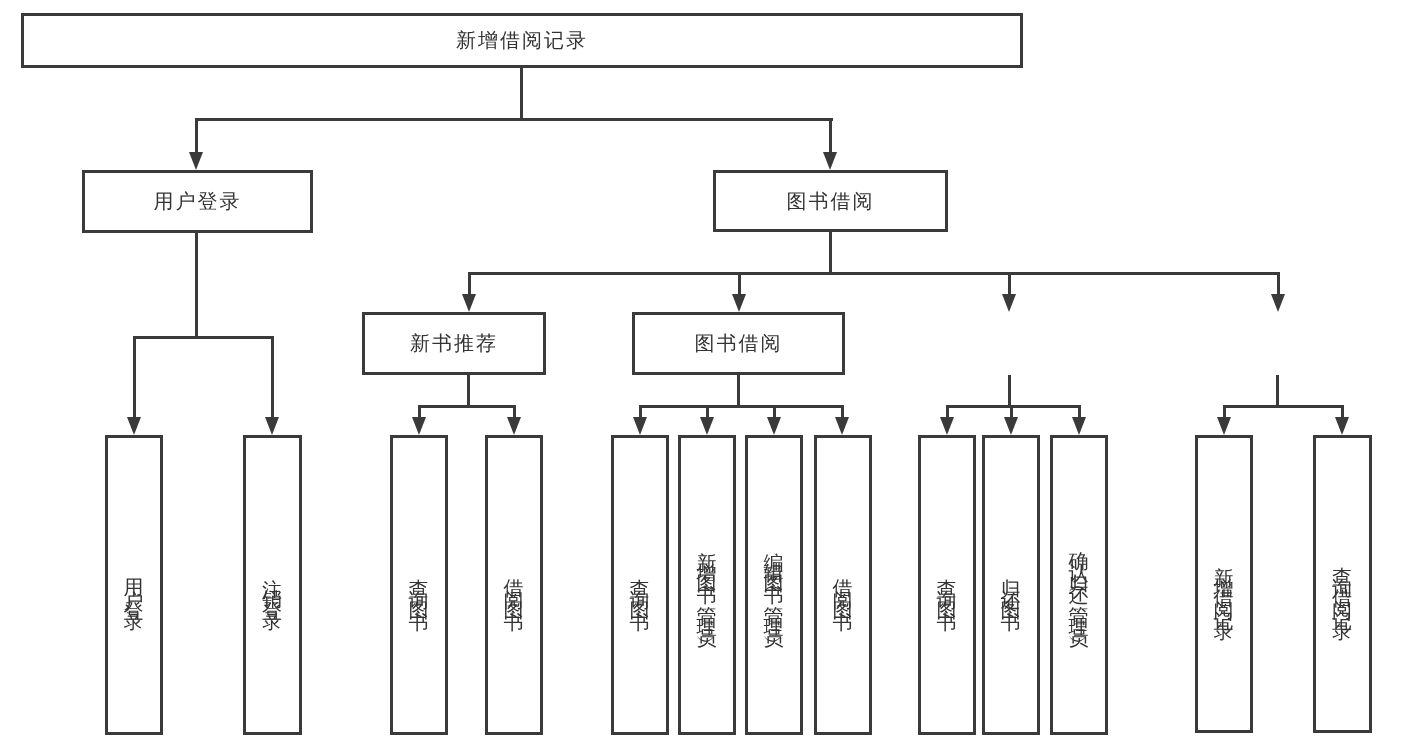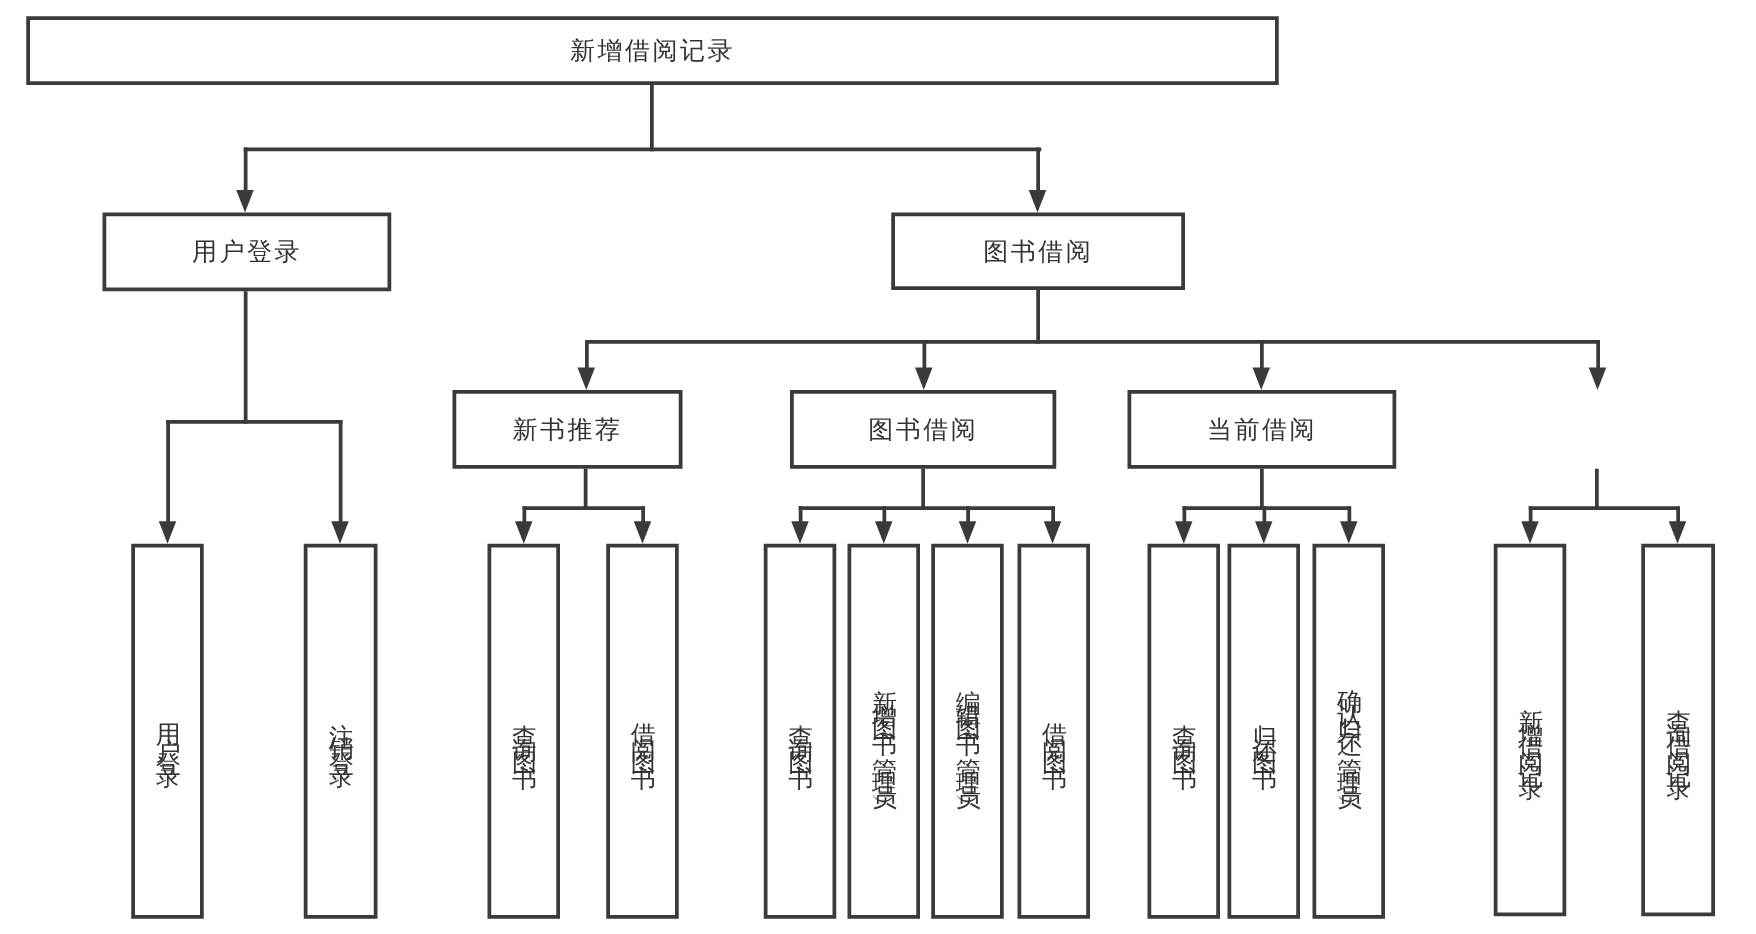--- a/index.html
+++ b/index.html
@@ -69,23 +69,20 @@
   <div class="vline" style="left:1008px; top:272px; height:24px;"></div>
   <div class="arrow" style="left:1002px; top:294px;"></div>
   <div class="vline" style="left:1277px; top:272px; height:24px;"></div>
   <div class="arrow" style="left:1271px; top:294px;"></div>
 
   <div class="box" style="left:362px; top:312px; width:184px; height:63px;">
     <span>新书推荐</span>
   </div>
   <div class="box" style="left:632px; top:312px; width:213px; height:63px;">
     <span>图书借阅</span>
-  </div>
-  <div class="box" style="left:902px; top:312px; width:215px; height:63px;">
-    <span>当前借阅</span>
   </div>
 
   <div class="vline" style="left:195px; top:233px; height:106px;"></div>
   <div class="hline" style="left:133px; top:336px; width:141px;"></div>
   <div class="vline" style="left:133px; top:336px; height:83px;"></div>
   <div class="arrow" style="left:127px; top:417px;"></div>
   <div class="vline" style="left:271px; top:336px; height:83px;"></div>
   <div class="arrow" style="left:265px; top:417px;"></div>
 
   <div class="vline" style="left:467px; top:375px; height:33px;"></div>

